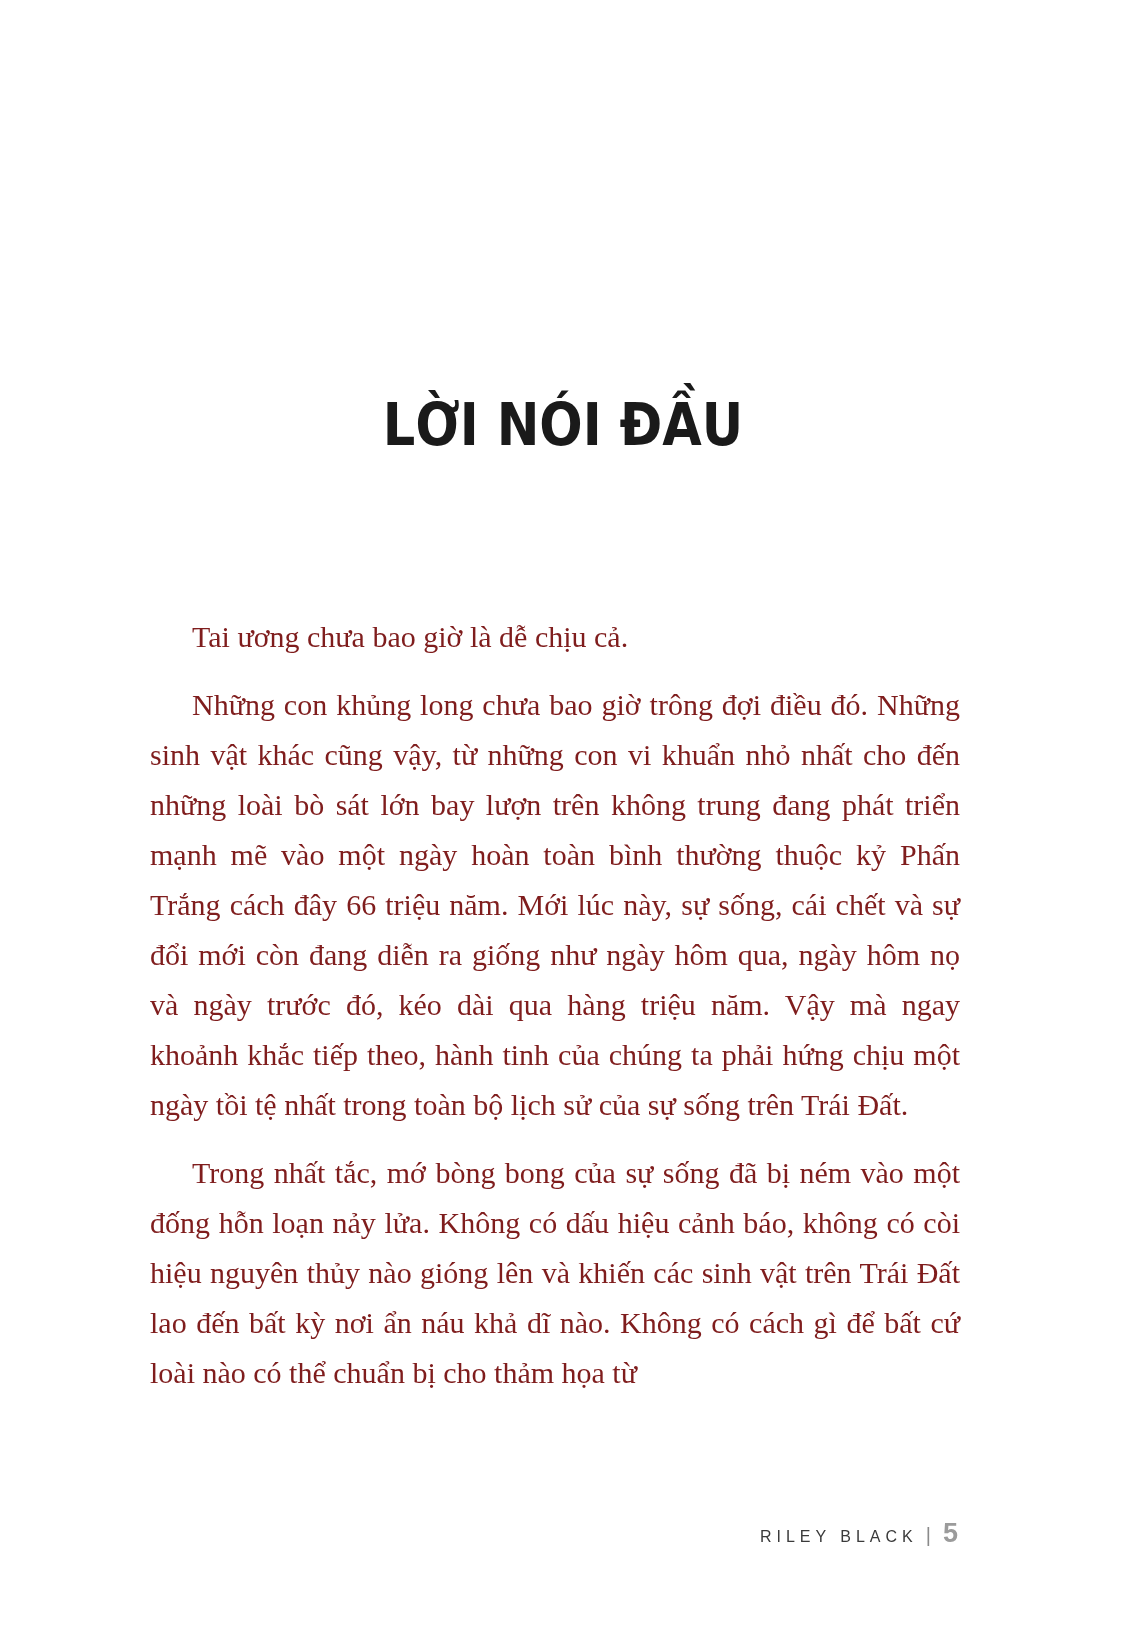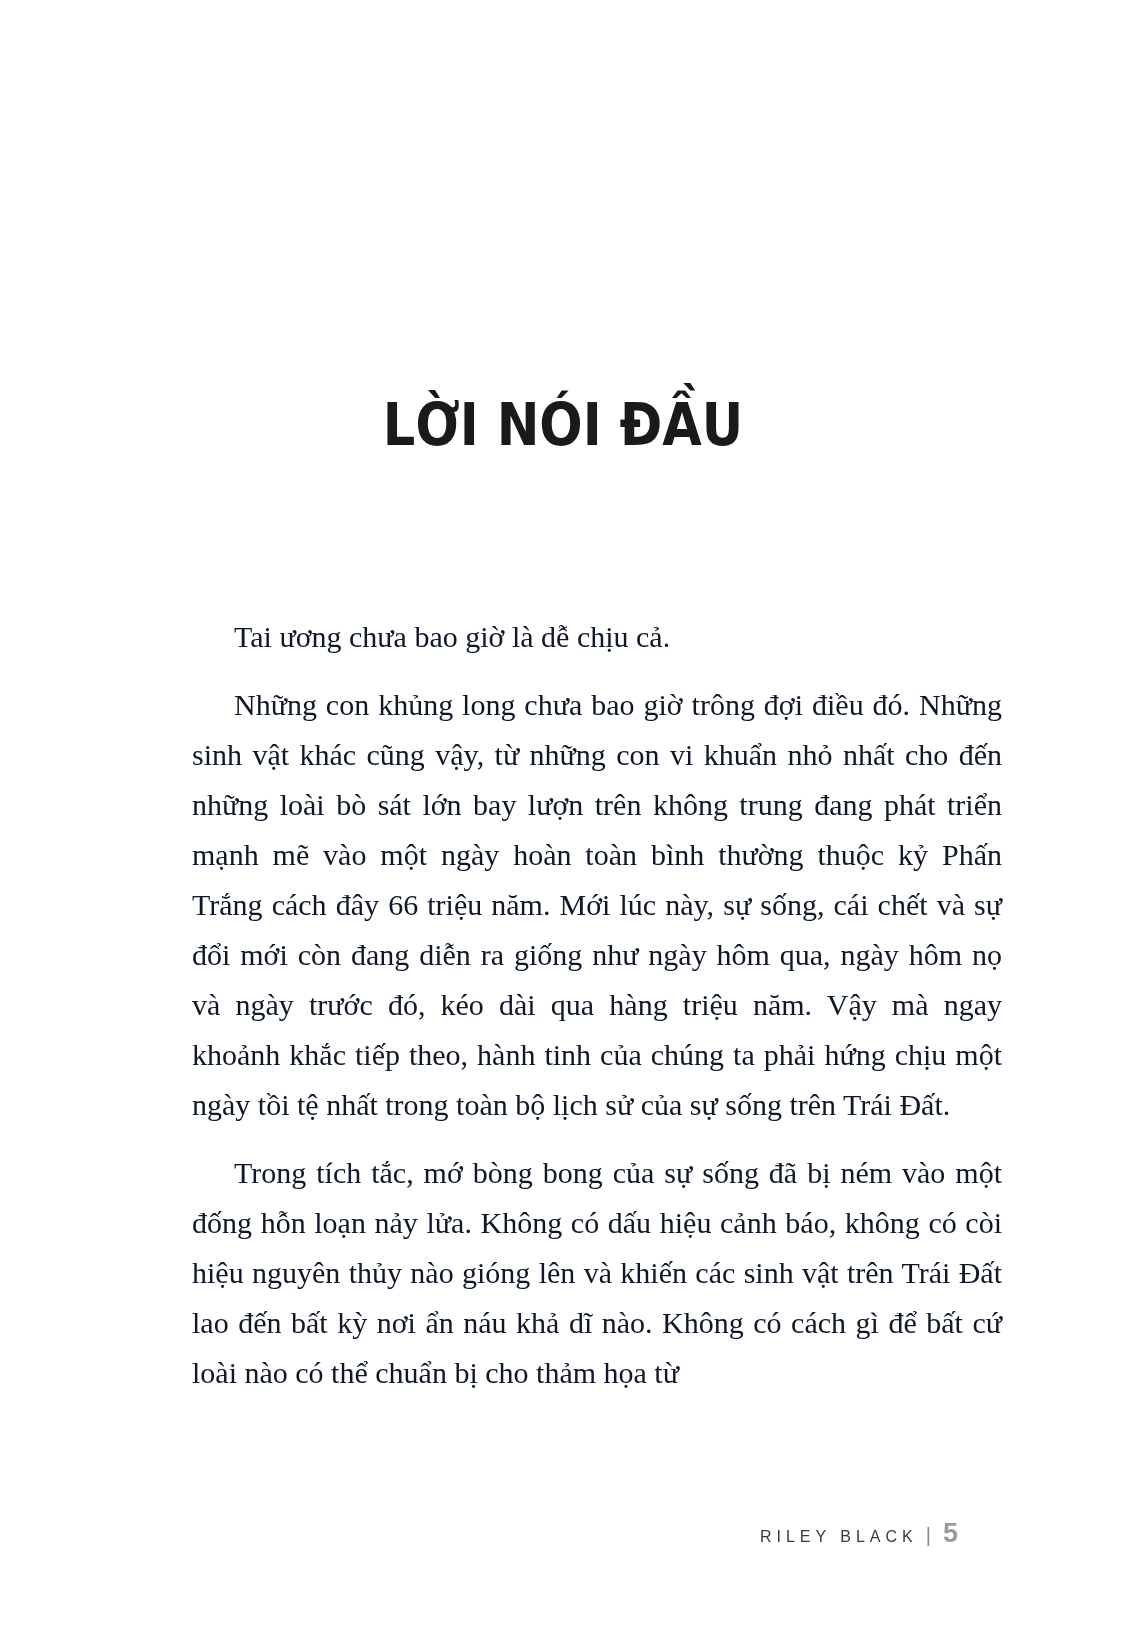--- a/index.html
+++ b/index.html
@@ -33,22 +33,21 @@
   }
   .body-text {
     position: absolute;
     top: 612px;
     left: 150px;
     width: 810px;
     font-size: 30px;
     line-height: 50px;
     text-align: justify;
     text-justify: inter-word;
-    color: #0f172a;
-    margin-left: 42px;
+    color: #7f1d1d;
   }
   .body-text p {
     margin: 0 0 18px 0;
     text-indent: 42px;
   }
   .page-footer {
     position: absolute;
     top: 1518px;
     right: 168px;
     display: flex;
@@ -77,21 +76,21 @@
 </head>
 <body>
 
 <div class="book-page">
 
   <h1 class="chapter-title">LỜI NÓI ĐẦU</h1>
 
   <div class="body-text">
     <p>Tai ương chưa bao giờ là dễ chịu cả.</p>
     <p>Những con khủng long chưa bao giờ trông đợi điều đó. Những sinh vật khác cũng vậy, từ những con vi khuẩn nhỏ nhất cho đến những loài bò sát lớn bay lượn trên không trung đang phát triển mạnh mẽ vào một ngày hoàn toàn bình thường thuộc kỷ Phấn Trắng cách đây 66 triệu năm. Mới lúc này, sự sống, cái chết và sự đổi mới còn đang diễn ra giống như ngày hôm qua, ngày hôm nọ và ngày trước đó, kéo dài qua hàng triệu năm. Vậy mà ngay khoảnh khắc tiếp theo, hành tinh của chúng ta phải hứng chịu một ngày tồi tệ nhất trong toàn bộ lịch sử của sự sống trên Trái Đất.</p>
-    <p>Trong tích tắc, mớ bòng bong của sự sống đã bị ném vào một đống hỗn loạn nảy lửa. Không có dấu hiệu cảnh báo, không có còi hiệu nguyên thủy nào gióng lên và khiến các sinh vật trên Trái Đất lao đến bất kỳ nơi ẩn náu khả dĩ nào. Không có cách gì để bất cứ loài nào có thể chuẩn bị cho thảm họa từ</p>
+    <p>Trong nhất tắc, mớ bòng bong của sự sống đã bị ném vào một đống hỗn loạn nảy lửa. Không có dấu hiệu cảnh báo, không có còi hiệu nguyên thủy nào gióng lên và khiến các sinh vật trên Trái Đất lao đến bất kỳ nơi ẩn náu khả dĩ nào. Không có cách gì để bất cứ loài nào có thể chuẩn bị cho thảm họa từ</p>
   </div>
 
   <div class="page-footer">
     <span class="footer-author">RILEY BLACK</span>
     <span class="footer-separator">|</span>
     <span class="page-number">5</span>
   </div>
 
 </div>
 

